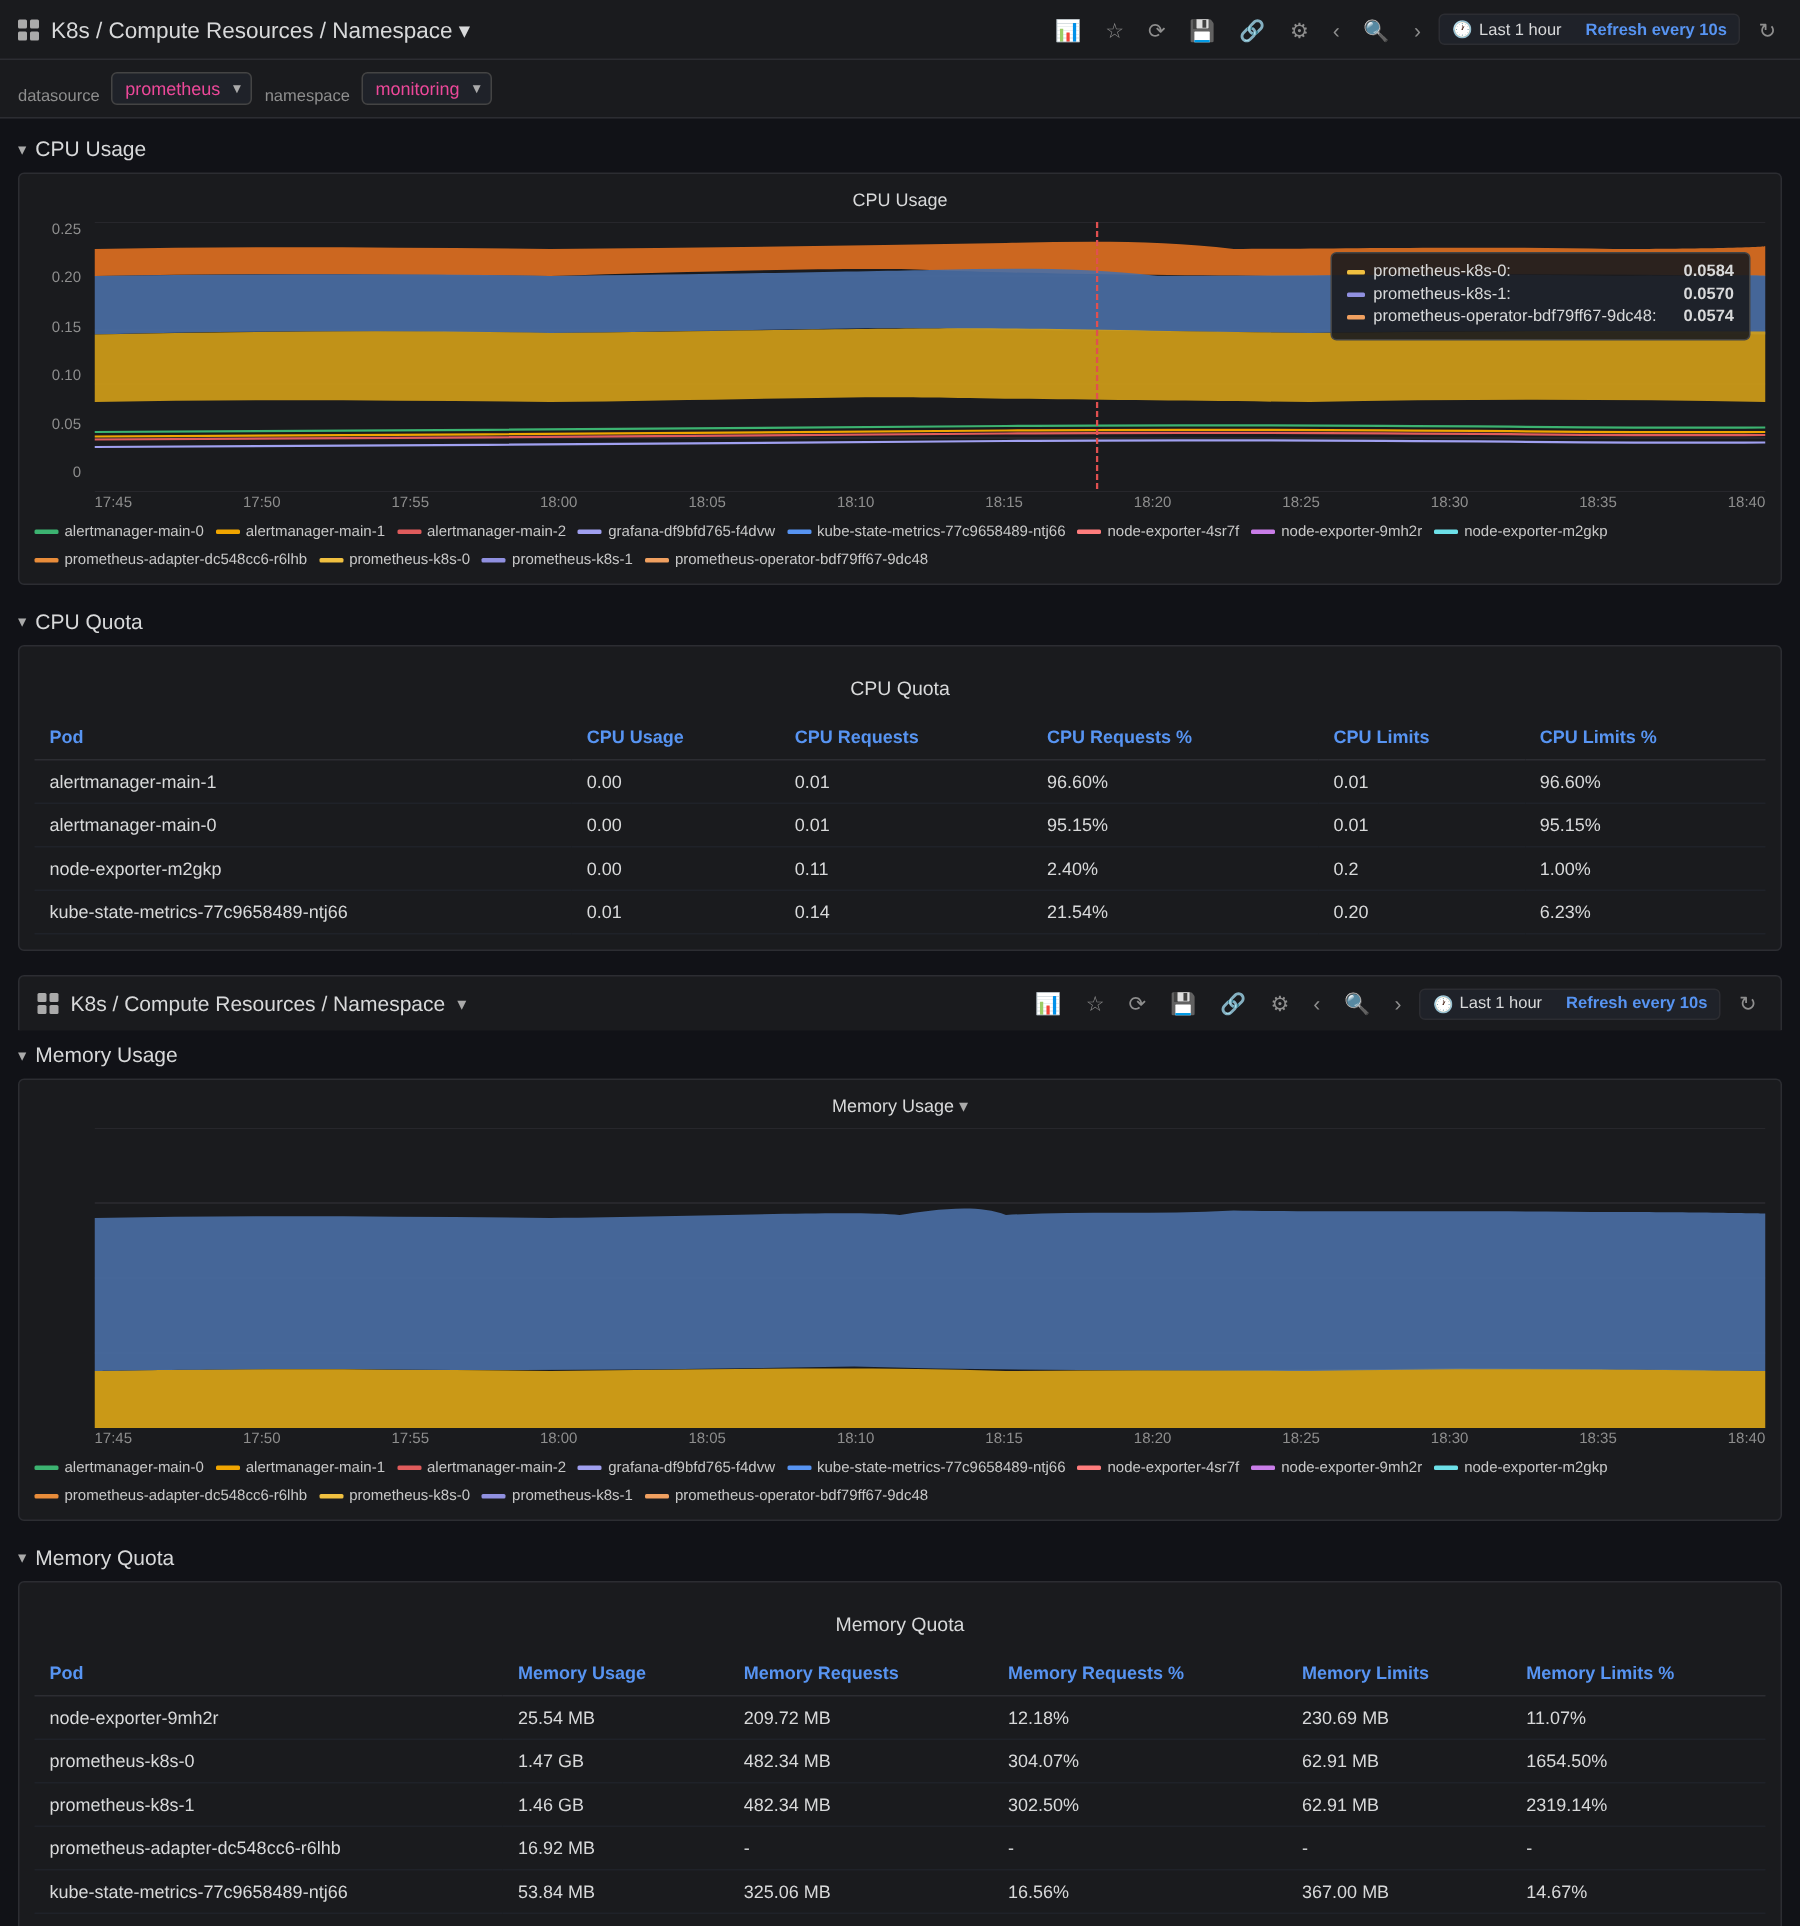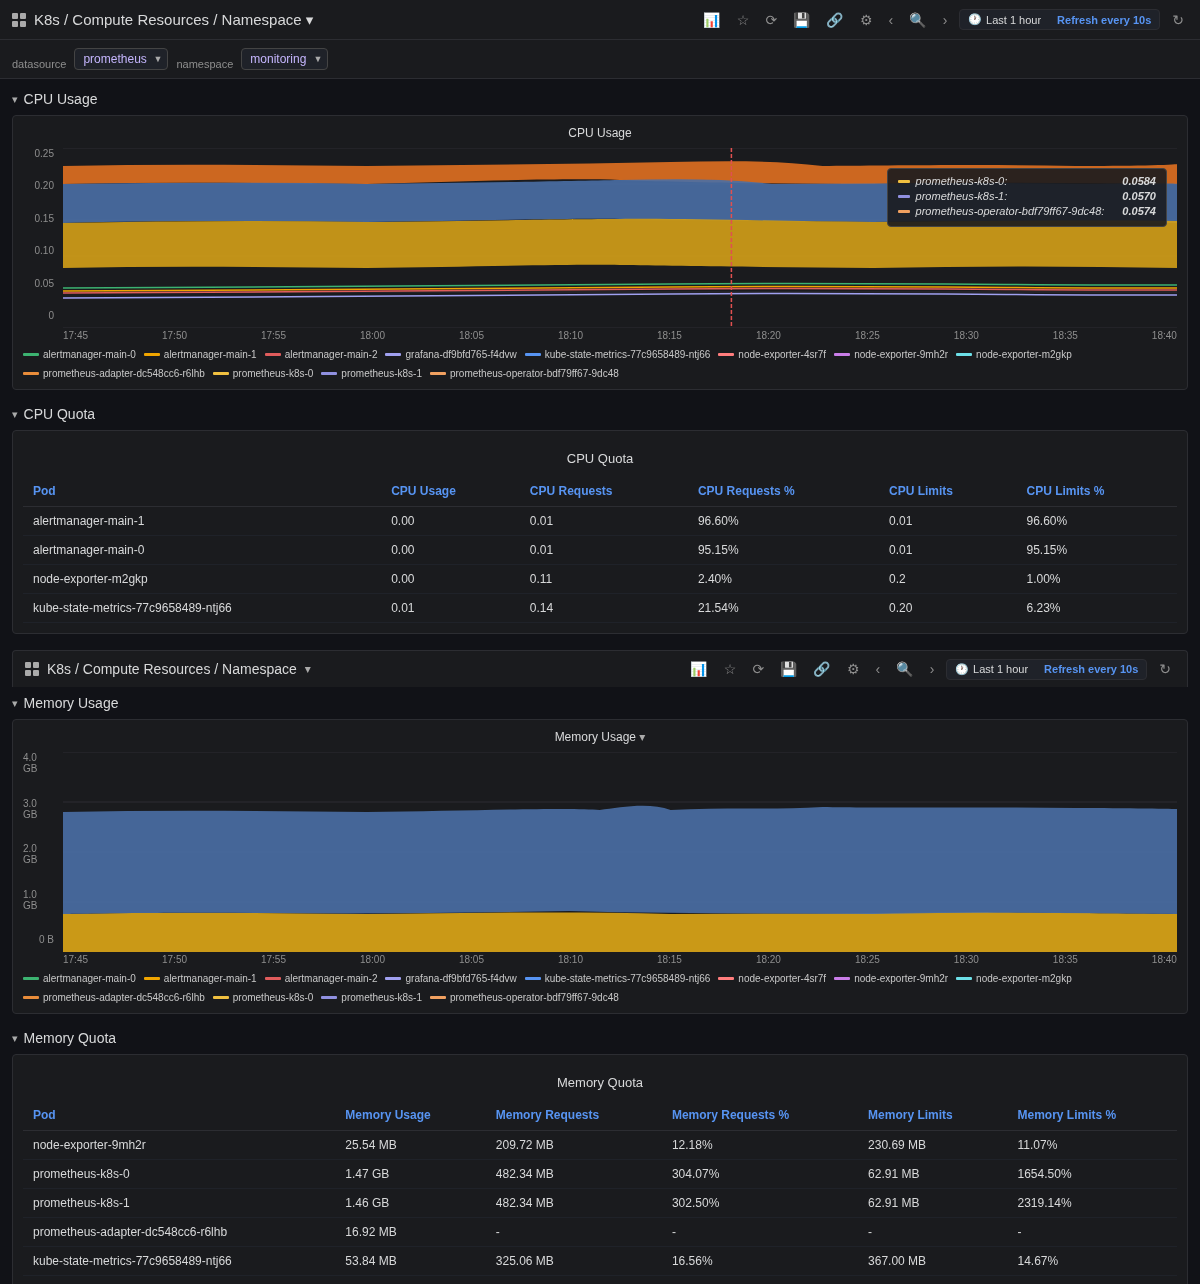--- a/index.html
+++ b/index.html
@@ -80,21 +80,21 @@
       gap: 8px;
     }
     .filter-label {
       color: #8e8e8e;
       font-size: 11px;
     }
     .filter-select {
       background: #1f2229;
       border: 1px solid #444;
       border-radius: 4px;
-      color: #c4b5fd;
+      color: #ec4899;
       padding: 3px 20px 3px 8px;
       font-size: 12px;
       cursor: pointer;
       appearance: none;
       -webkit-appearance: none;
       position: relative;
     }
     .filter-select-wrapper {
       position: relative;
       display: inline-block;
@@ -250,21 +250,20 @@
       position: absolute;
       right: 10px;
       top: 20px;
       background: rgba(26,27,30,0.9);
       border: 1px solid #444;
       border-radius: 4px;
       padding: 6px 10px;
       font-size: 11px;
       color: #d8d9da;
       z-index: 10;
-      font-style: italic;
     }
     .tooltip-row {
       display: flex;
       align-items: center;
       gap: 6px;
       margin-bottom: 3px;
     }
     .tooltip-dot {
       width: 12px;
       height: 3px;
@@ -546,27 +545,20 @@
       <span class="section-toggle">▾</span>
       <span class="section-title">Memory Usage</span>
     </div>
 
     <div class="chart-panel">
       <div class="chart-title">
         <span>Memory Usage</span>
         <span style="cursor:pointer;color:#aaa;"> ▾</span>
       </div>
       <div class="chart-container">
-        <div class="chart-y-labels">
-          <span>4.0 GB</span>
-          <span>3.0 GB</span>
-          <span>2.0 GB</span>
-          <span>1.0 GB</span>
-          <span>0 B</span>
-        </div>
         <div class="chart-area">
           <svg class="chart-svg" viewBox="0 0 1100 200" preserveAspectRatio="none" style="height:200px;">
 
             <line x1="0" y1="0" x2="1100" y2="0" stroke="#2c2d32" stroke-width="1"></line>
             <line x1="0" y1="50" x2="1100" y2="50" stroke="#2c2d32" stroke-width="1"></line>
             <line x1="0" y1="100" x2="1100" y2="100" stroke="#2c2d32" stroke-width="1"></line>
             <line x1="0" y1="150" x2="1100" y2="150" stroke="#2c2d32" stroke-width="1"></line>
             <line x1="0" y1="200" x2="1100" y2="200" stroke="#2c2d32" stroke-width="1"></line>
 
             <path d="M0,162 C100,160 200,161 300,162 C400,161 500,159 600,162 C700,161 800,162 900,160 C1000,161 1050,161 1100,162 L1100,200 L0,200 Z" fill="#d4a017" opacity="0.95"></path>

